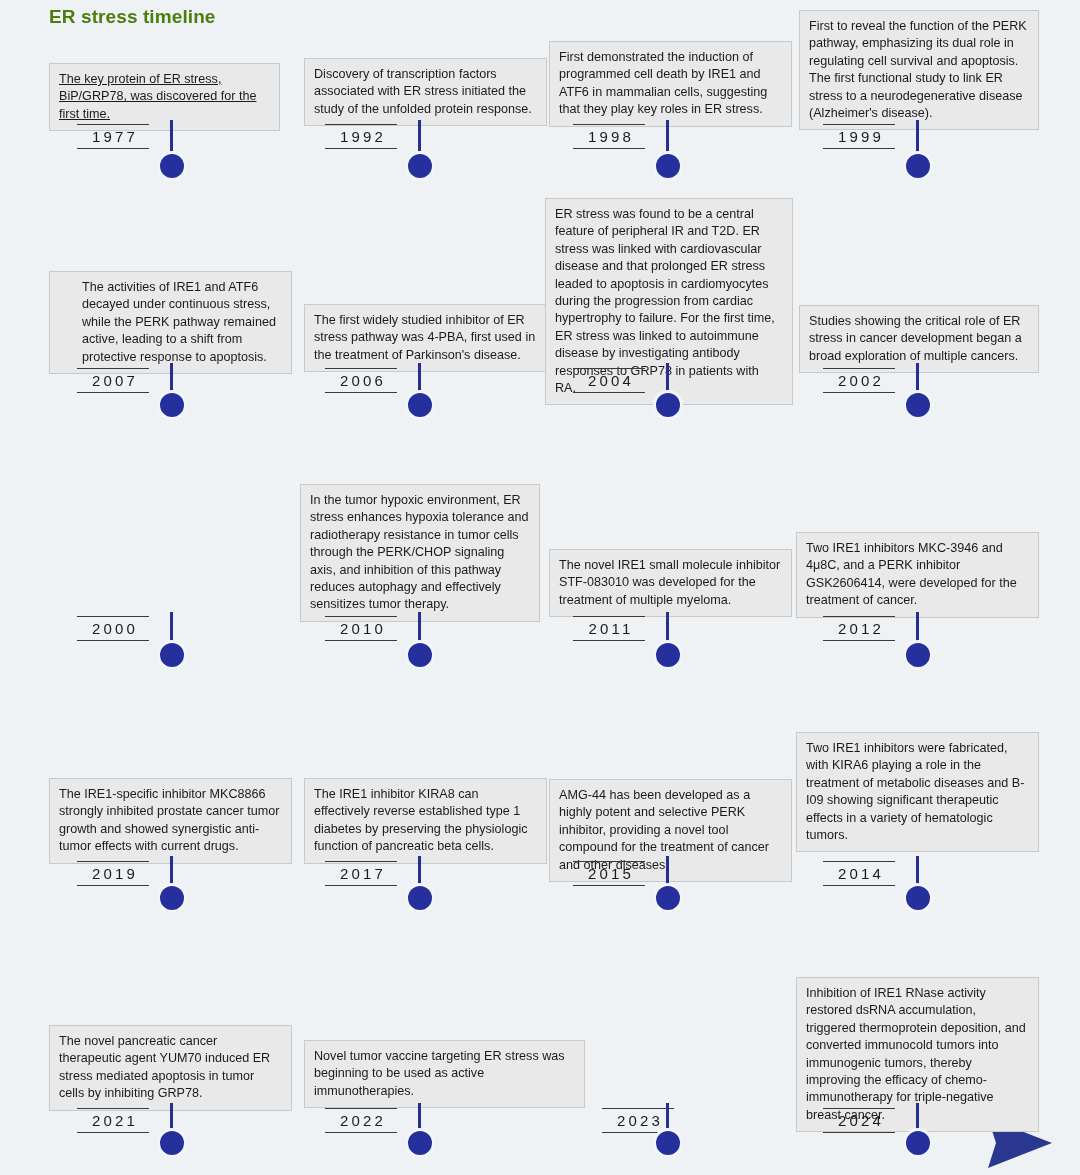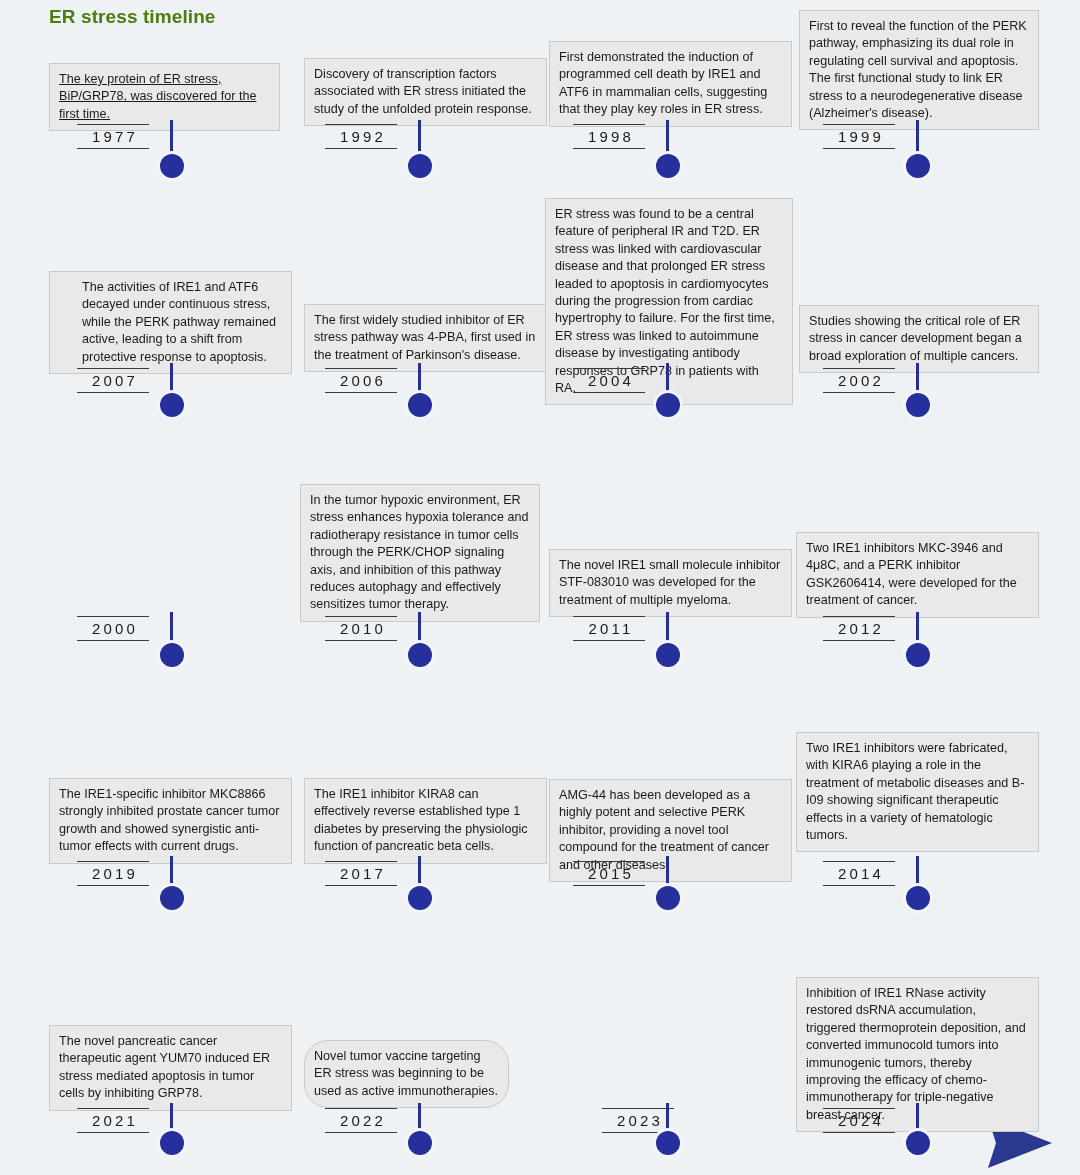--- a/index.html
+++ b/index.html
@@ -235,21 +235,21 @@
   <div class="stem" style="left:916px;top:856px;height:44px;"></div>
   <div class="dot" style="left:903px;top:883px;"></div>
 
   <div class="card" style="left:49px;top:1025px;width:243px;">
     <p>The novel pancreatic cancer therapeutic agent YUM70 induced ER stress mediated apoptosis in tumor cells by inhibiting GRP78.</p>
   </div>
   <div class="year" style="left:77px;top:1108px;">2021</div>
   <div class="stem" style="left:170px;top:1103px;height:42px;"></div>
   <div class="dot" style="left:157px;top:1128px;"></div>
 
-  <div class="card" style="left:304px;top:1040px;width:205px;border-radius:24px;">
+  <div class="card" style="left:304px;top:1040px;width:281px;">
     <p>Novel tumor vaccine targeting ER stress was beginning to be used as active immunotherapies.</p>
   </div>
   <div class="year" style="left:325px;top:1108px;">2022</div>
   <div class="stem" style="left:418px;top:1103px;height:42px;"></div>
   <div class="dot" style="left:405px;top:1128px;"></div>
 
   <div class="year" style="left:602px;top:1108px;">2023</div>
   <div class="stem" style="left:666px;top:1103px;height:42px;"></div>
   <div class="dot" style="left:653px;top:1128px;"></div>
 

